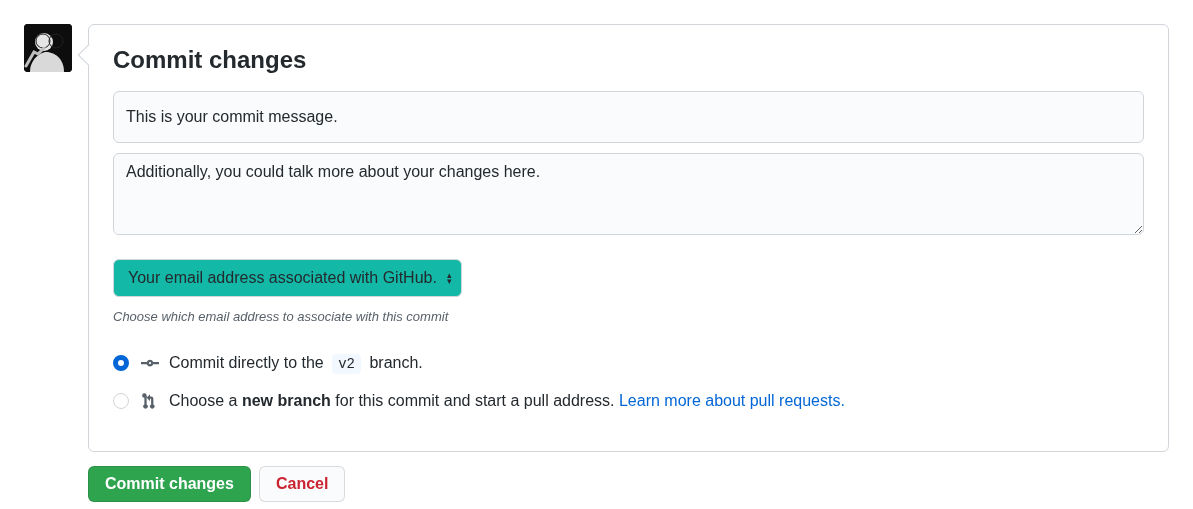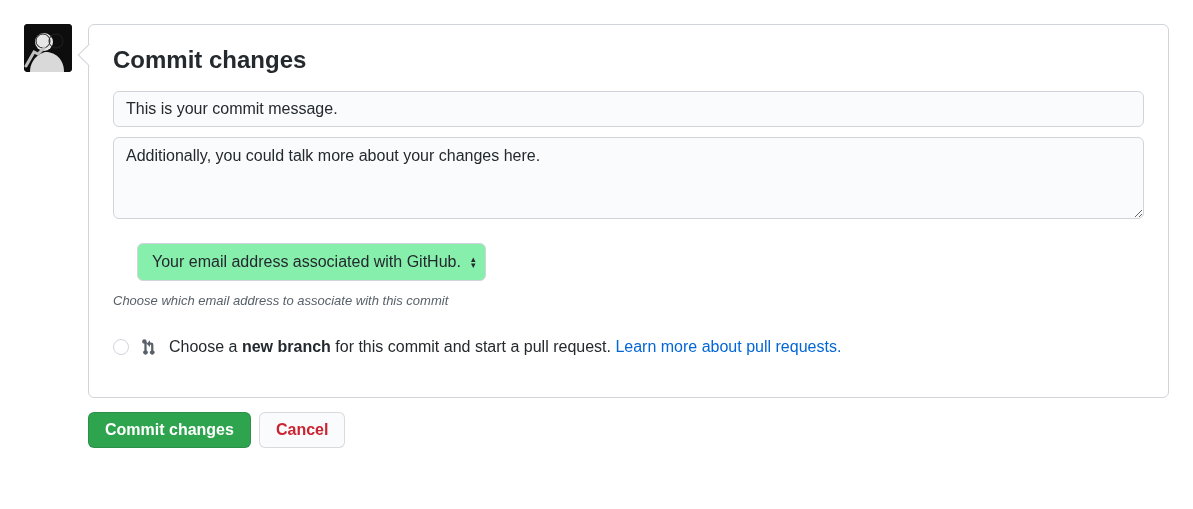--- a/index.html
+++ b/index.html
@@ -56,33 +56,32 @@
     width: 100%;
     background: #fafbfc;
     border: 1px solid #d1d5da;
     border-radius: 6px;
     padding: 8px 12px;
     font-size: 16px;
     color: #24292e;
     font-family: inherit;
     line-height: 20px;
   }
-  .input-summary { margin-bottom: 10px; height:36px; }
+  .input-summary { margin-bottom: 10px; height:52px; }
   .input-desc { resize: vertical; height: 82px; margin-bottom: 18px; }
   .input-summary::placeholder, .input-desc::placeholder { color: #24292e; }
   .select-wrap {
     display: inline-flex;
     align-items: center;
     border: 1px solid #d1d5da;
     border-radius: 6px;
-    background: #86efac;
+    background: #14b8a6;
     padding: 6px 10px 6px 14px;
     cursor: pointer;
     font-size: 16px;
-    margin-left: 24px;
   }
   .sort-arrows { margin-left: 10px; display:flex; flex-direction:column; line-height:6px; font-size:9px; }
   .helper {
     margin-top: 10px;
     font-size: 13px;
     color: #586069;
     font-style: italic;
   }
   .radio-block { margin-top: 24px; }
   .radio-row {
@@ -169,30 +168,41 @@
       <div class="select-wrap">
         <span>Your email address associated with GitHub.</span>
         <span class="sort-arrows">
           <span>▴</span>
             <span>▾</span>
         </span>
       </div>
       <div class="helper">Choose which email address to associate with this commit</div>
 
       <div class="radio-block">
+        <label class="radio-row">
+          <input type="radio" name="commit-choice" class="radio" checked="" style="">
+          <span class="row-icon">
+            <svg viewBox="0 0 16 16" width="18" height="18" fill="currentColor">
+                <path d="M8 5a3 3 0 0 0-2.83 2H0v2h5.17a3 3 0 0 0 5.66 0H16V7h-5.17A3 3 0 0 0 8 5zm0 4a1 1 0 1 1 0-2 1 1 0 0 1 0 2z"></path>
+              </svg>
+          </span>
+          <span>
+            <span>Commit directly to the </span><span class="branch-tag">v2</span><span> branch.</span>
+          </span>
+        </label>
 
         <label class="radio-row">
           <input type="radio" name="commit-choice" class="radio" style="">
           <span class="row-icon">
             <svg viewBox="0 0 16 16" width="18" height="18" fill="currentColor">
                 <path d="M5 3a2 2 0 1 0-2 2v6a2 2 0 1 0 2 0V5a2 2 0 0 0 0-2zm0 0zm6 8V6a2 2 0 0 0-2-2H8V2L5 5l3 3V6h1v5a2 2 0 1 0 2 0z"></path>
               </svg>
           </span>
           <span>
-            <span>Choose a </span><span class="strong">new branch</span><span> for this commit and start a pull request. </span><a class="link">Learn more about pull requests.</a>
+            <span>Choose a </span><span class="strong">new branch</span><span> for this commit and start a pull address. </span><a class="link">Learn more about pull requests.</a>
           </span>
         </label>
       </div>
     </div>
 
     <div class="actions">
       <button class="btn btn-primary">Commit changes</button>
       <button class="btn btn-default">Cancel</button>
     </div>
   </div>

